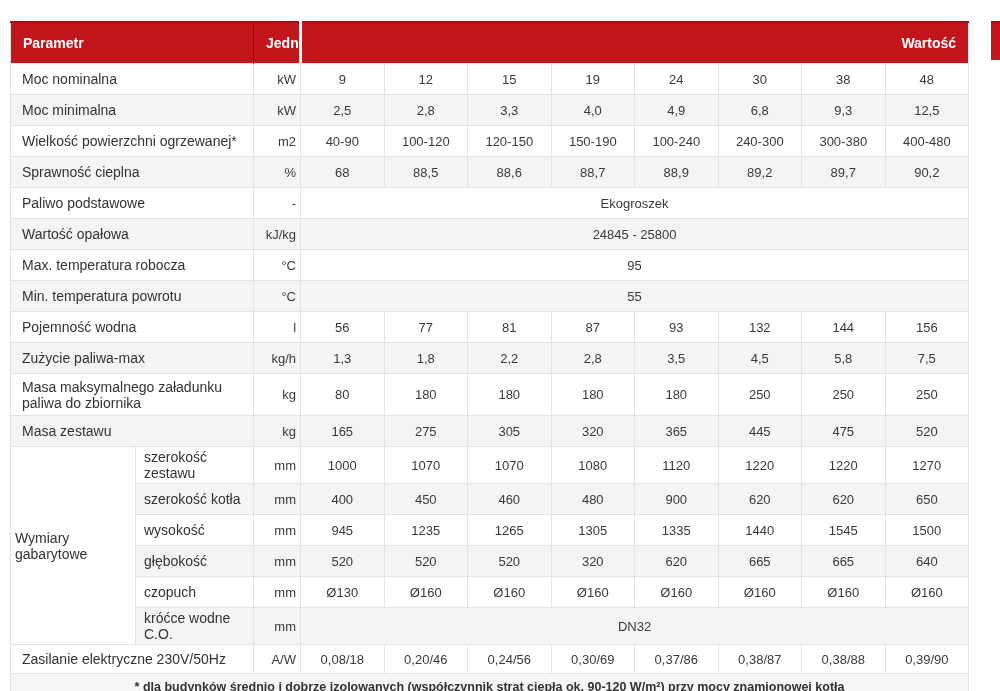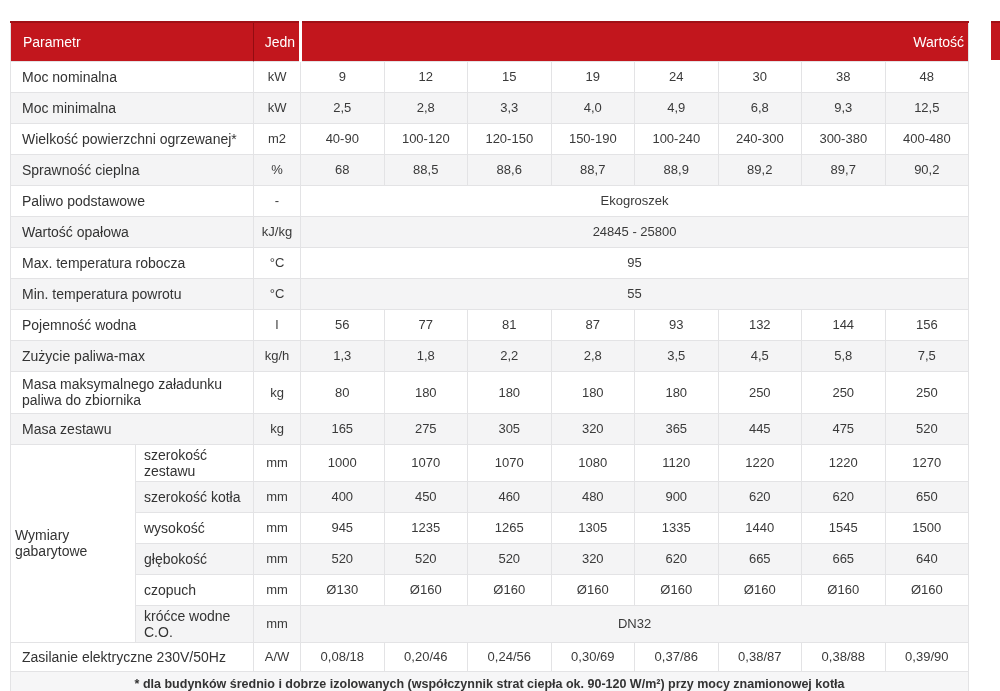--- a/index.html
+++ b/index.html
@@ -27,25 +27,25 @@
   table{
     width:958px;
     border-collapse:collapse;
     table-layout:fixed;
     border:1px solid var(--border);
   }
   thead th{
     background:var(--red);
     color:#ffffff;
     font-size:14px;
-    font-weight:400;
+    font-weight:700;
     height:39px;
     border:0;
     border-top:2px solid var(--red-dark);
-    padding:4px;
+    padding:12px;
   }
   th.h-param{ text-align:left; padding-left:12px; }
   th.h-jedn{ text-align:right; border-left:1px solid rgba(90,0,5,.45); }
   th.h-wartosc{ text-align:right; border-left:3px solid #ffffff; }
 
   tbody td, tfoot td{
     border:1px solid var(--border);
     font-size:13px;
     padding:2px 4px;
   }
@@ -54,21 +54,21 @@
   tbody tr:nth-child(19){ height:29px; }
   tbody tr.alt td{ background:var(--row-alt); }
   td.param, td.subparam, td.group{
     text-align:left;
     font-size:14px;
     color:#333333;
   }
   td.param{ padding-left:11px; }
   td.subparam{ padding-left:8px; }
   td.group{ background:#ffffff !important; }
-  td.unit{ text-align:center; }
+  td.unit{ text-align:right; }
   td.val{ text-align:center; }
   tfoot tr{ height:26px; }
   tfoot td{
     background:#f6f6f7;
     text-align:center;
     font-weight:700;
     font-size:12.5px;
     color:#333333;
   }
   .edge-sliver{

